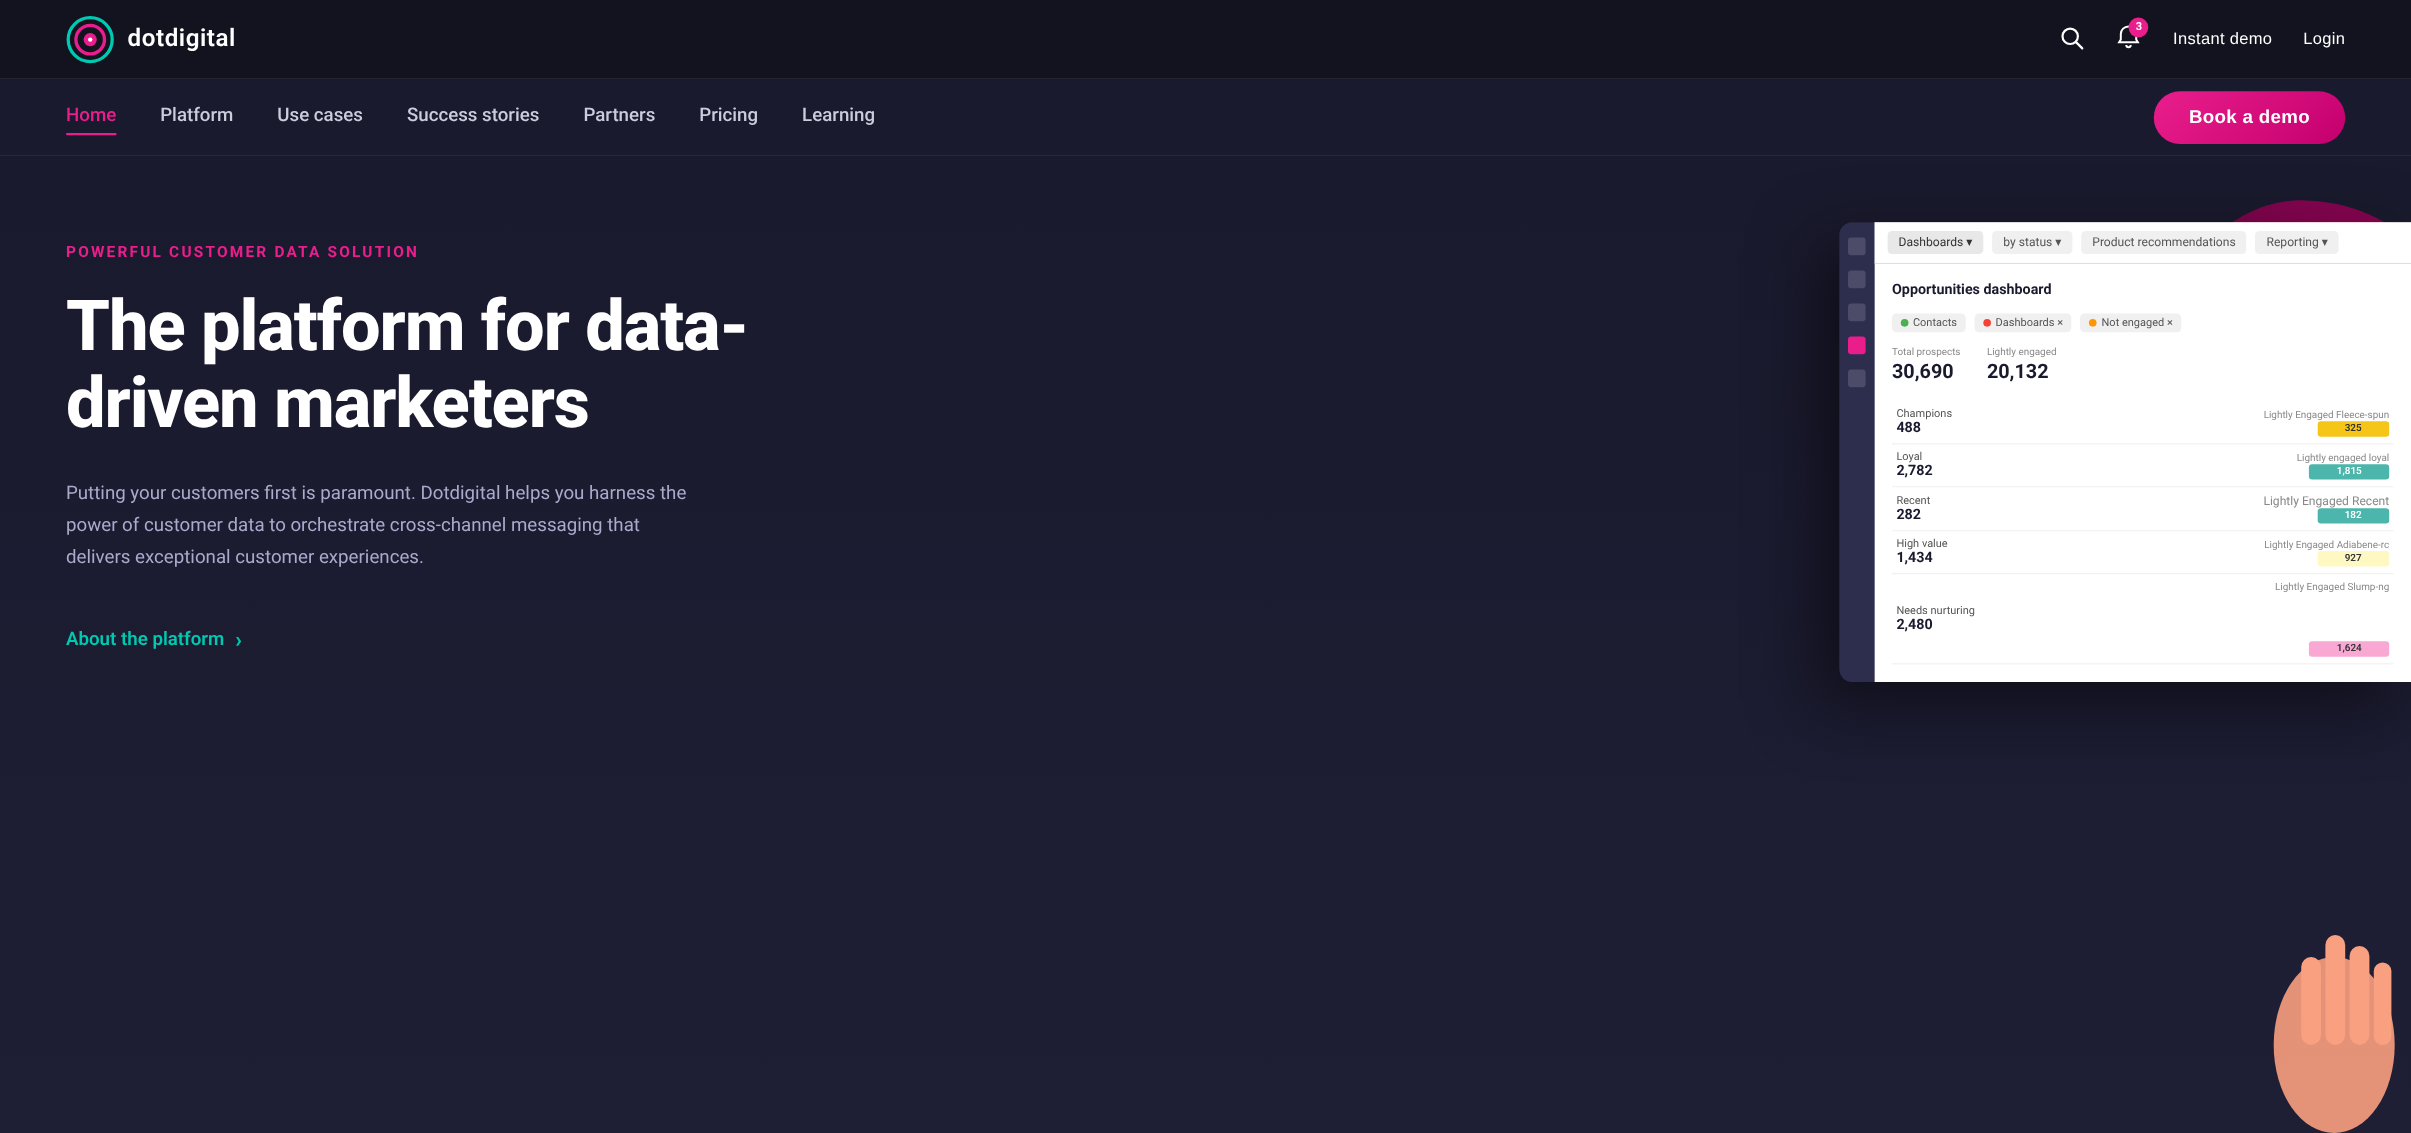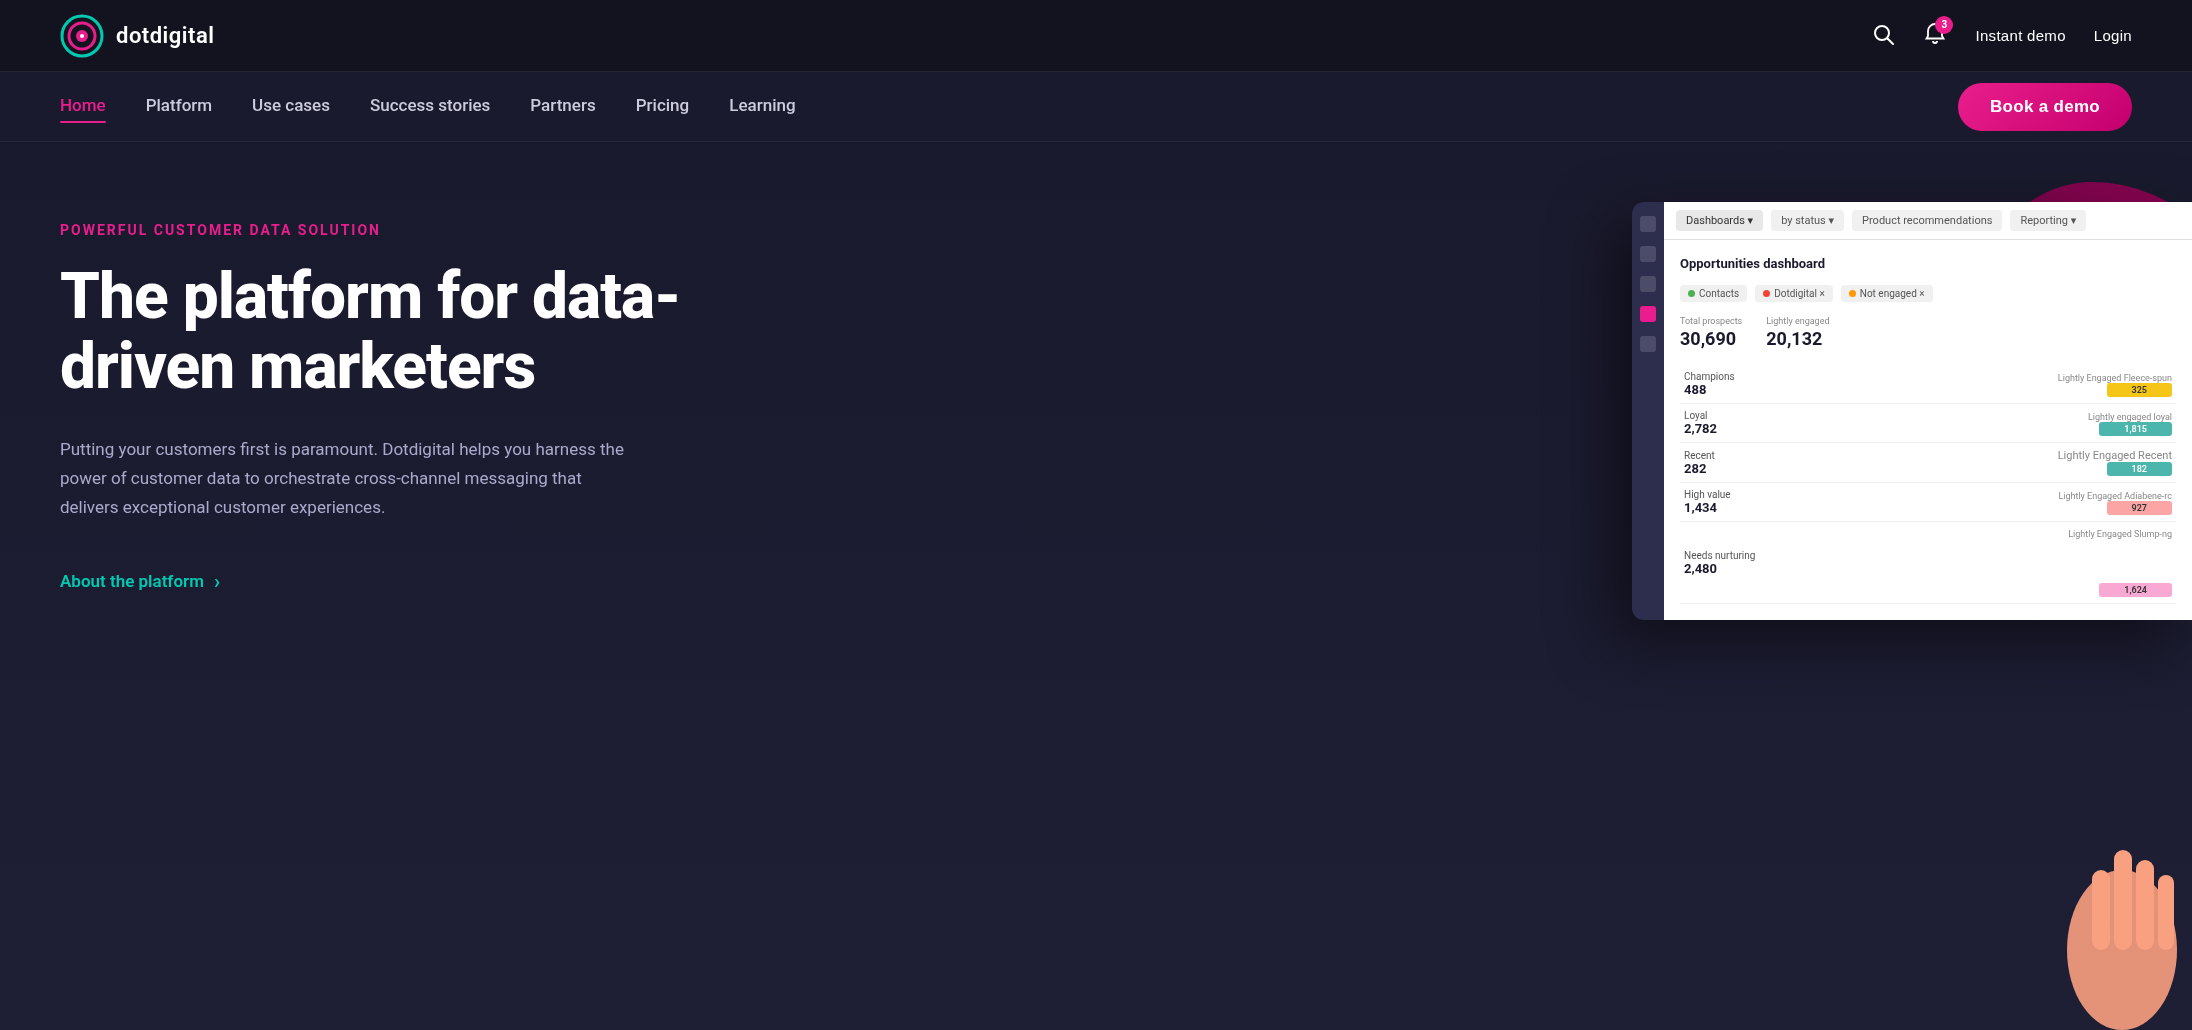--- a/index.html
+++ b/index.html
@@ -185,21 +185,21 @@
       border-radius: 50% 50% 50% 50% / 60% 40% 60% 40%;
       opacity: 0.85;
       z-index: 1;
     }
 
     
     .dashboard-preview {
       position: absolute;
       right: 0;
       top: 60px;
-      width: 560px;
+      width: 520px;
       z-index: 3;
       border-radius: 12px 0 0 12px;
       overflow: hidden;
       box-shadow: -20px 20px 60px rgba(0,0,0,0.5);
     }
     .dash-header {
       background: #ffffff;
       padding: 10px 14px;
       display: flex;
       align-items: center;
@@ -312,21 +312,21 @@
     .dash-badge {
       display: inline-block;
       padding: 2px 25px;
       border-radius: 3px;
       font-size: 9px;
       font-weight: 600;
       color: #fff;
     }
     .dash-badge.yellow { background: #f5c518; color: #333; }
     .dash-badge.teal { background: #4db6ac; }
-    .dash-badge.red-soft { background: #fca5a5; color: #333; }
+    .dash-badge.red-soft { background: #fef9c3; color: #333; }
     .dash-badge.pink { background: #f9a8d4; color: #333; margin-top: 44px; }
 
     
     .hand-illustration {
       position: absolute;
       right: 0;
       bottom: 0;
       width: 140px;
       height: 280px;
       z-index: 5;
@@ -414,21 +414,21 @@
 
         <div class="dash-title">Opportunities dashboard</div>
 
         <div class="dash-filter-row">
           <div class="dash-filter green">
             <span class="dot"></span>
             <span>Contacts</span>
           </div>
           <div class="dash-filter red">
             <span class="dot"></span>
-            <span>Dotdigital ×</span>
+            <span>Dashboards ×</span>
           </div>
           <div class="dash-filter orange">
             <span class="dot"></span>
             <span>Not engaged ×</span>
           </div>
         </div>
 
         <div class="dash-stats-row">
           <div class="dash-stat">
             <div class="dash-stat-label">Total prospects</div>

